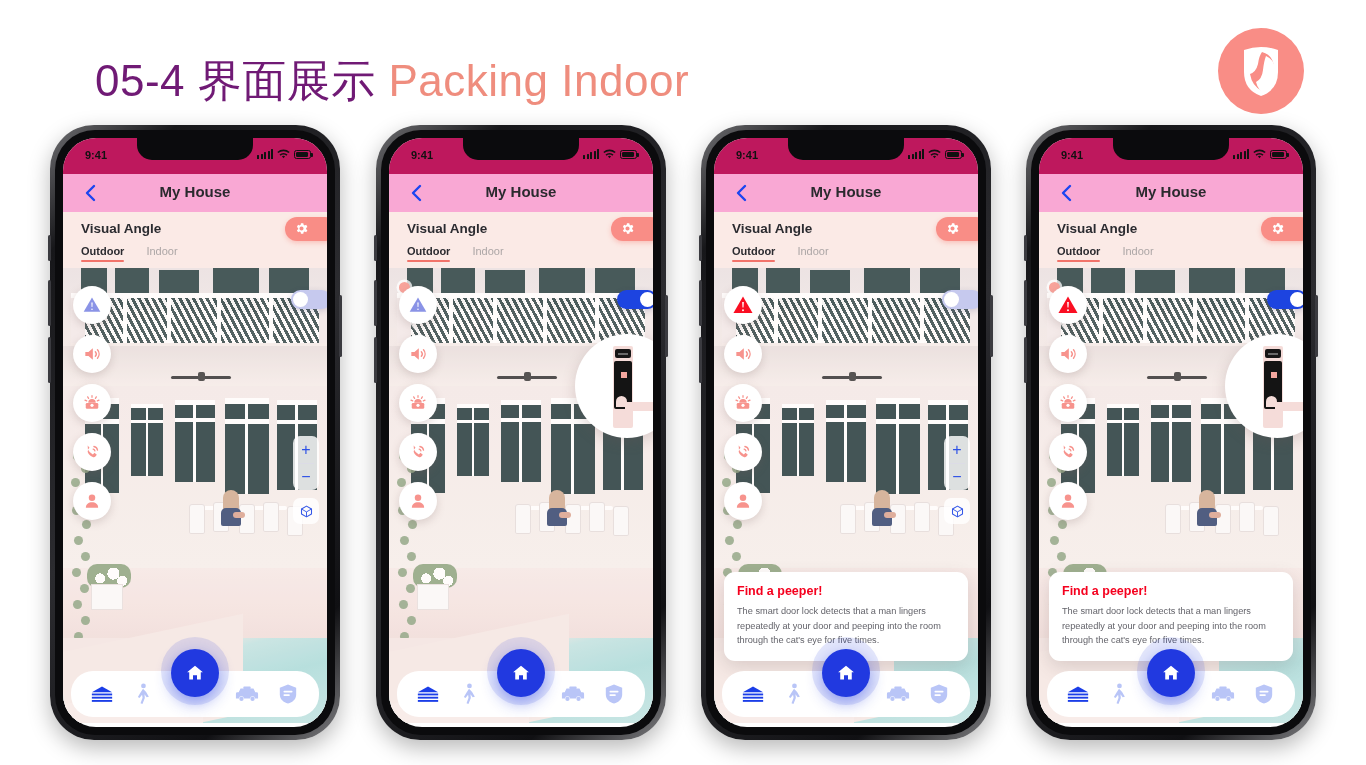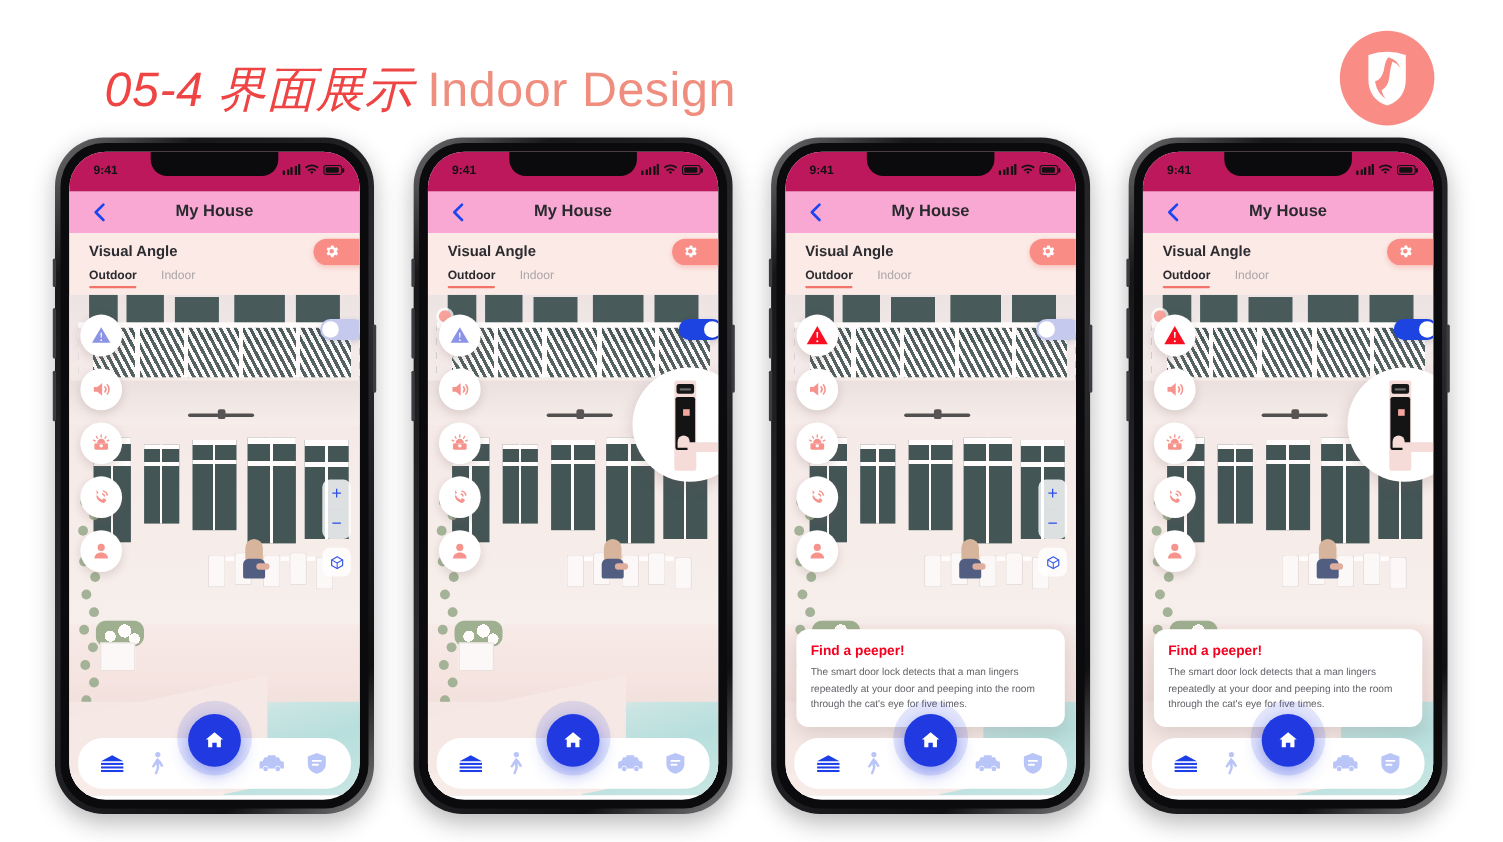--- a/index.html
+++ b/index.html
@@ -4,21 +4,21 @@
 <style>
   * { margin:0; padding:0; box-sizing:border-box; }
   html,body { width:1366px; height:765px; background:#ffffff; overflow:hidden;
     font-family:"Liberation Sans", sans-serif; }
 
   .page { position:relative; width:1366px; height:765px; background:#fff; }
 
   
   .header-title { position:absolute; left:95px; top:52px; font-size:44px;
     font-weight:400; letter-spacing:.5px; white-space:nowrap; }
-  .header-title .cn { color:#ef4444;font-style:italic; }
+  .header-title .cn { color:#701a75; }
   .header-title .en { color:#ef8d7e; }
 
   .logo { position:absolute; left:1218px; top:28px; width:86px; height:86px;
     border-radius:50%; background:#f98d86; }
   .logo svg { position:absolute; left:0; top:0; width:86px; height:86px; }
 
   
   .phone { position:absolute; top:125px; width:290px; height:615px; }
   .p1 { left:50px; } .p2 { left:376px; } .p3 { left:701px; } .p4 { left:1026px; }
 
@@ -207,21 +207,21 @@
     box-shadow:0 6px 16px rgba(33,57,224,.45); }
   .fab-halo { position:absolute; left:50%; transform:translateX(-50%); bottom:18px;
     width:68px; height:68px; border-radius:50%; background:rgba(33,57,224,.12); z-index:11; }
 </style>
 </head>
 <body>
 
 <div class="page">
 
   <div class="header-title">
-    <span class="cn">05-4 界面展示 </span><span class="en">Indoor Design</span>
+    <span class="cn">05-4 界面展示 </span><span class="en">Packing Indoor</span>
   </div>
 
   <div class="logo">
     <svg viewBox="0 0 86 86" aria-hidden="true">
       <path d="M26 22 q17 -6 34 0 v22 q0 18 -17 24 q-17 -6 -17 -24 z" fill="#ffffff"></path>
       <path d="M44 24 q11 3 12 15 q1 9 -5 14 q-2 6 -7 10 q-10 -5 -12 -17 q6 -2 8 -10 q1 -8 4 -12 z" fill="#f98d86"></path>
       <path d="M48 28 q9 4 9 14 q0 7 -5 12 l2 6 -5 1 -1 5 q-8 -3 -10 -12 q6 -3 7 -12 q1 -9 3 -14 z" fill="#ffffff"></path>
     </svg>
   </div>
 

